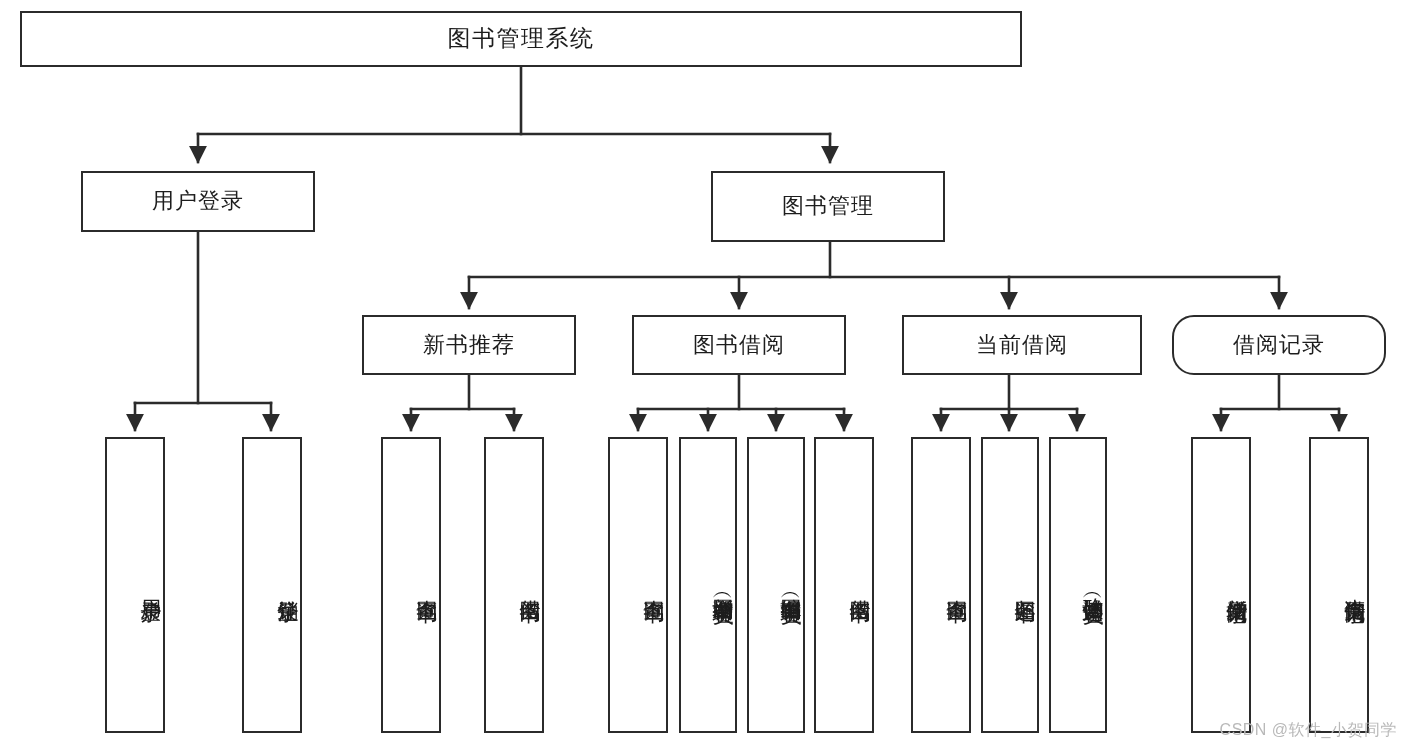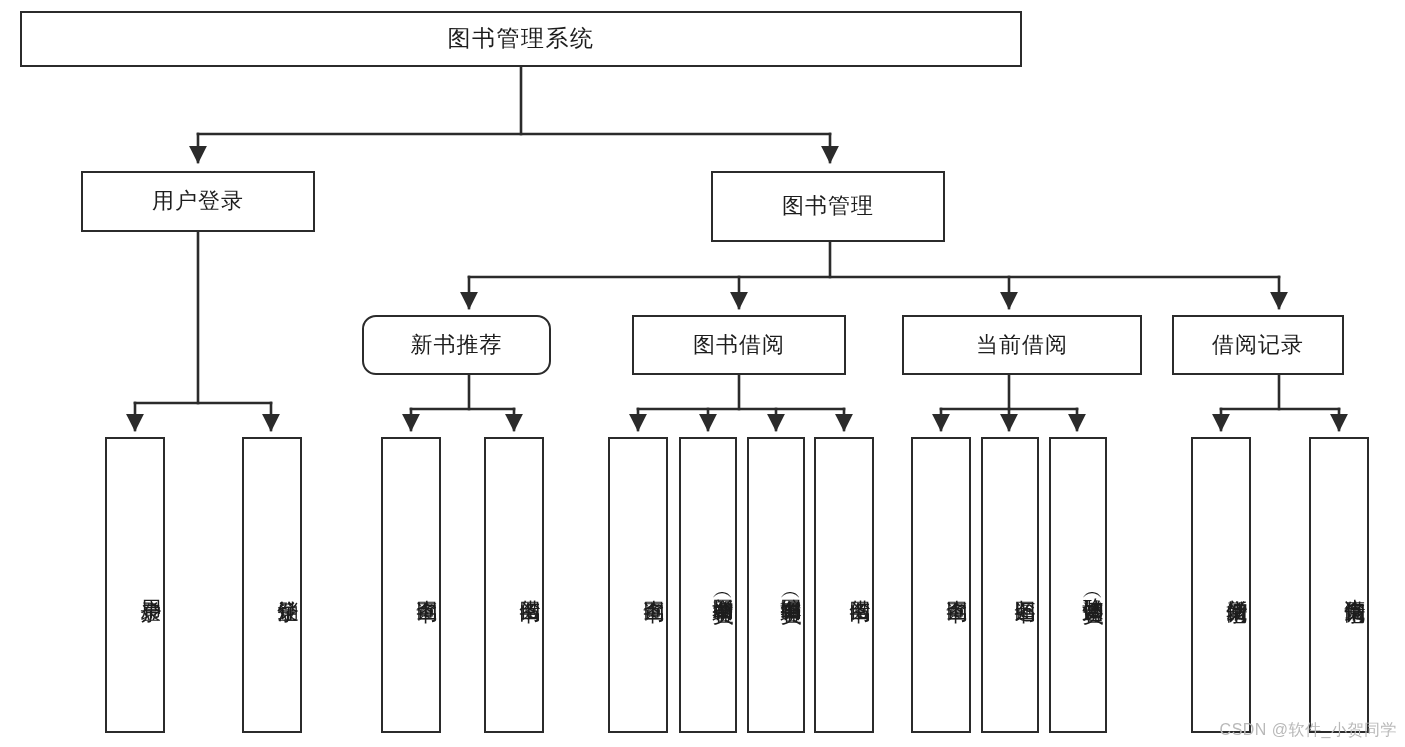--- a/index.html
+++ b/index.html
@@ -131,30 +131,30 @@
     <span>图书管理系统</span>
   </div>
 
   <div class="node node-h" style="left:81px; top:171px; width:234px; height:61px;">
     <span>用户登录</span>
   </div>
   <div class="node node-h" style="left:711px; top:171px; width:234px; height:71px;">
     <span>图书管理</span>
   </div>
 
-  <div class="node node-h" style="left:362px; top:315px; width:189px; height:60px;border-radius:14px;">
+  <div class="node node-h" style="left:362px; top:315px; width:214px; height:60px;">
     <span>新书推荐</span>
   </div>
   <div class="node node-h" style="left:632px; top:315px; width:214px; height:60px;">
     <span>图书借阅</span>
   </div>
   <div class="node node-h" style="left:902px; top:315px; width:240px; height:60px;">
     <span>当前借阅</span>
   </div>
-  <div class="node node-h" style="left:1172px; top:315px; width:172px; height:60px;">
+  <div class="node node-h" style="left:1172px; top:315px; width:214px; height:60px;border-radius:22px;">
     <span>借阅记录</span>
   </div>
 
   <div class="node leaf" style="left:105px; top:437px; width:60px; height:296px;">
     <span>用户登录</span>
   </div>
   <div class="node leaf" style="left:242px; top:437px; width:60px; height:296px;">
     <span>注销登录</span>
   </div>
 

